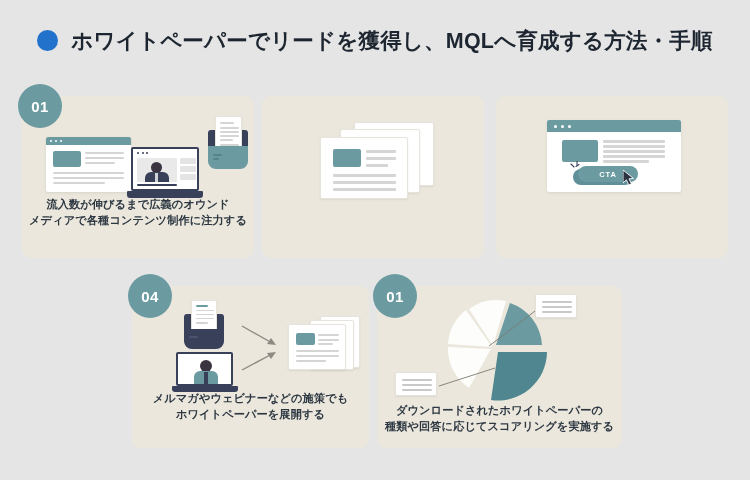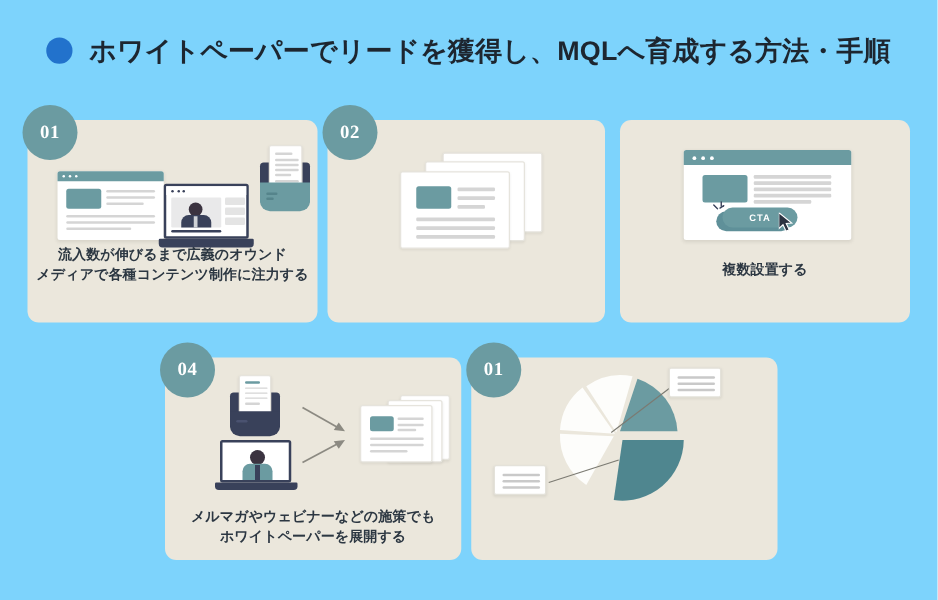--- a/index.html
+++ b/index.html
@@ -5,21 +5,21 @@
   * { box-sizing: border-box; margin: 0; padding: 0; }
   html, body {
     width: 750px; height: 480px;
     background: #fdfcfa;
     font-family: "Liberation Sans", "DejaVu Sans", sans-serif;
     overflow: hidden;
   }
   #page {
     position: relative;
     width: 750px; height: 480px;
-    background: #7dd3fc;
+    background: #e5e5e5;
   }
 
   
   .header {
     position: absolute;
     left: 0; top: 26px;
     width: 750px;
     display: flex;
     align-items: center;
     justify-content: center;
@@ -51,21 +51,20 @@
     width: 44px; height: 44px;
     border-radius: 50%;
     background: #6b9ba1;
     color: #ffffff;
     font-size: 15px;
     font-weight: bold;
     display: flex;
     align-items: center;
     justify-content: center;
     letter-spacing: 0.5px;
-    font-family: Liberation Serif, serif;
   }
   .caption {
     position: absolute;
     left: 0; right: 0;
     text-align: center;
     font-size: 11.2px;
     font-weight: bold;
     color: #2c3742;
     line-height: 1.45;
     letter-spacing: 0.1px;
@@ -213,21 +212,20 @@
       </div>
     </div>
 
     <div class="caption" style="top:100px;">
       <div>流入数が伸びるまで広義のオウンド</div>
       <div>メディアで各種コンテンツ制作に注力する</div>
     </div>
   </div>
 
   <div class="card" style="left:262px; top:96px; width:222px; height:162px;">
-    <div class="badge">02</div>
 
     <div class="art" style="left:0; top:0; width:222px; height:118px;">
       <div class="paper" style="left:92px; top:26px; width:80px; height:64px;"></div>
       <div class="paper" style="left:78px; top:33px; width:80px; height:64px;"></div>
       <div class="paper" style="left:58px; top:41px; width:88px; height:62px;">
         <div class="tealblock" style="left:12px; top:11px; width:28px; height:18px;"></div>
         <div class="line" style="left:45px; top:12px; width:30px; height:3px;"></div>
         <div class="line" style="left:45px; top:19px; width:30px; height:3px;"></div>
         <div class="line" style="left:45px; top:26px; width:22px; height:3px;"></div>
         <div class="line" style="left:12px; top:36px; width:63px; height:3px;"></div>
@@ -264,21 +262,20 @@
           <line x1="7" y1="6.5" x2="10" y2="4.5" stroke="#39415a" stroke-width="1.1" stroke-linecap="round"></line>
         </svg>
 
         <svg width="14" height="18" style="position:absolute; left:76px; top:50px;">
           <polygon points="0,0 0,13 3.4,9.8 5.8,15 8.4,13.8 6,8.8 10.4,8.4" fill="#2b3240" stroke="#ffffff" stroke-width="0.9"></polygon>
         </svg>
       </div>
     </div>
 
     <div class="caption" style="top:112px;">
-      <div>複数設置する</div>
     </div>
   </div>
 
   <div class="card" style="left:132px; top:286px; width:237px; height:162px;">
     <div class="badge">04</div>
 
     <div class="art" style="left:0; top:0; width:237px; height:116px;">
 
       <div style="position:absolute; left:46px; top:12px; width:52px; height:54px;">
         <div class="tray-back" style="left:6px; top:16px; width:40px; height:34px;"></div>
@@ -318,21 +315,21 @@
         <div class="tealblock" style="left:7px; top:8px; width:19px; height:12px;"></div>
         <div class="line" style="left:29px; top:9px; width:21px; height:2px;"></div>
         <div class="line" style="left:29px; top:13.5px; width:21px; height:2px;"></div>
         <div class="line" style="left:29px; top:18px; width:15px; height:2px;"></div>
         <div class="line" style="left:7px; top:25px; width:43px; height:2px;"></div>
         <div class="line" style="left:7px; top:30px; width:43px; height:2px;"></div>
         <div class="line" style="left:7px; top:35px; width:30px; height:2px;"></div>
       </div>
     </div>
 
-    <div class="caption" style="top:120px;">
+    <div class="caption" style="top:104px;">
       <div>メルマガやウェビナーなどの施策でも</div>
       <div>ホワイトペーパーを展開する</div>
     </div>
   </div>
 
   <div class="card" style="left:377px; top:286px; width:245px; height:162px;">
     <div class="badge">01</div>
 
     <div class="art" style="left:0; top:0; width:245px; height:116px;">
 
@@ -361,15 +358,19 @@
       <svg width="66" height="30" style="position:absolute; left:58px; top:78px;">
         <line x1="4" y1="22" x2="60" y2="4" stroke="#7b7a72" stroke-width="0.9"></line>
       </svg>
       <div class="label-box" style="left:18px; top:86px; width:42px; height:24px;">
         <div class="line" style="left:6px; top:6px; width:30px; height:2px; background:#c9c9c9;"></div>
         <div class="line" style="left:6px; top:11px; width:30px; height:2px; background:#c9c9c9;"></div>
         <div class="line" style="left:6px; top:16px; width:30px; height:2px; background:#c9c9c9;"></div>
       </div>
     </div>
 
+    <div class="caption" style="top:116px;">
+      <div>ダウンロードされたホワイトペーパーの</div>
+      <div>種類や回答に応じてスコアリングを実施する</div>
+    </div>
   </div>
 
 </div>
 
 </body></html>

